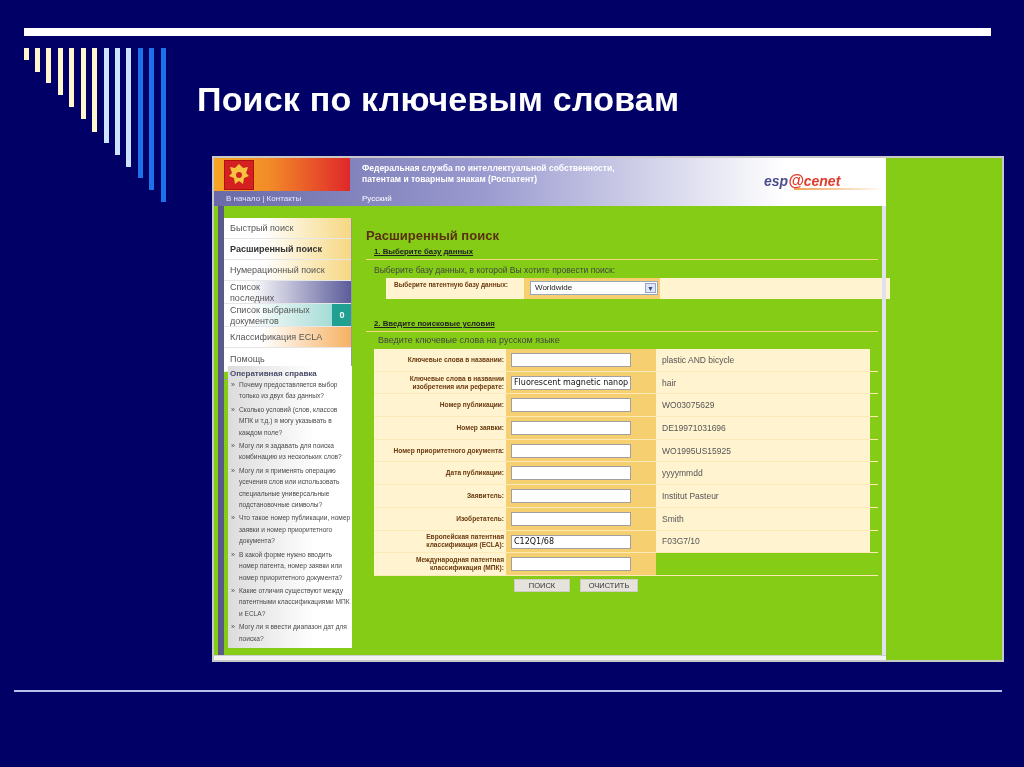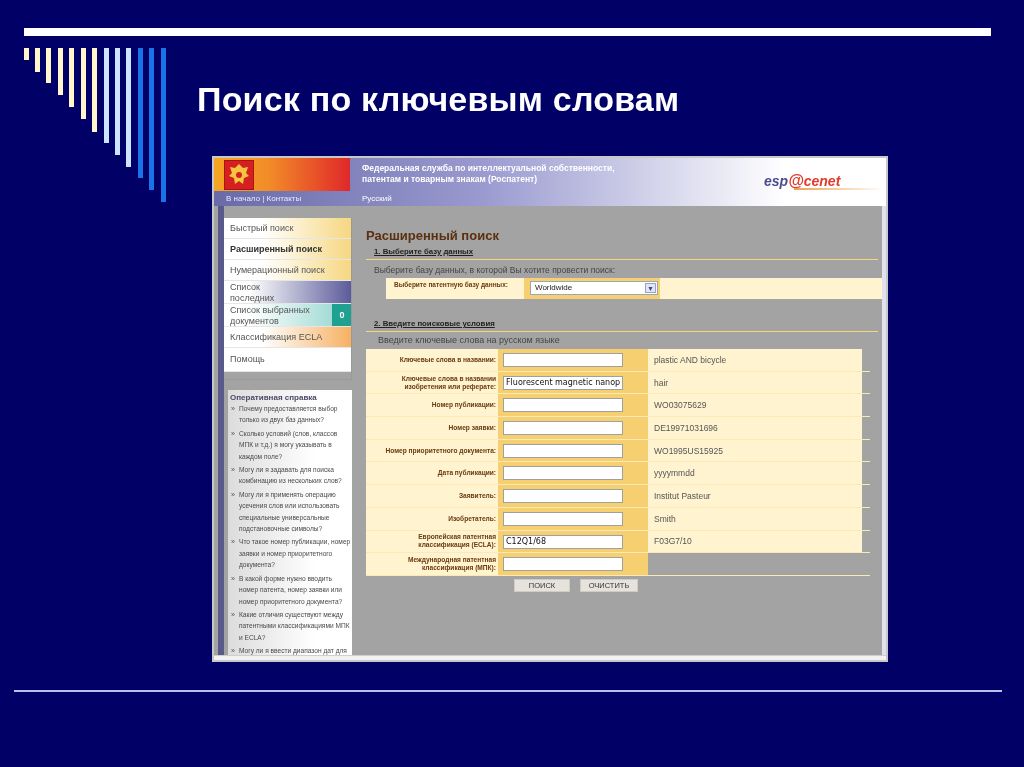--- a/index.html
+++ b/index.html
@@ -6,21 +6,21 @@
   html, body { width: 1024px; height: 767px; overflow: hidden; }
   body { background: #000066; position: relative; font-family: "Liberation Sans", sans-serif; }
 
   .top-rule { position: absolute; left: 24px; top: 28px; width: 967px; height: 8px; background: #ffffff; }
   .deco-bars { position: absolute; left: 24px; top: 48px; }
   .deco-bar { position: absolute; top: 0; width: 5px; }
   .bottom-rule { position: absolute; left: 14px; top: 690px; width: 494px; height: 2px; background: #b8c0ee; transform-origin: left; transform: scaleX(2); }
 
   .slide-title { position: absolute; left: 197px; top: 80px; font-size: 34px; font-weight: bold; color: #ffffff; letter-spacing: 0.2px; text-align: right; }
 
-  .screenshot { position: absolute; left: 212px; top: 156px; width: 676px; height: 506px; background: #a3a3a3; border: 2px solid #c8c8c8; overflow: hidden; }
+  .screenshot { position: absolute; left: 212px; top: 156px; width: 792px; height: 506px; background: #84cc16; border: 2px solid #c8c8c8; overflow: hidden; }
 
   .site-header { position: absolute; left: 0; top: 0; width: 672px; height: 48px; background: linear-gradient(90deg, #6a6aa8 0%, #9a9ad0 40%, #ffffff 85%); }
   .flag-block { position: absolute; left: 0; top: 0; width: 136px; height: 33px; background: linear-gradient(90deg, #f5a623 0%, #f28c28 40%, #e0282a 100%); }
   .emblem { position: absolute; left: 10px; top: 2px; width: 30px; height: 30px; background: #d42020; border: 1px solid #b01010; }
   .emblem svg { width: 28px; height: 28px; }
   .agency-name { position: absolute; left: 148px; top: 5px; font-size: 8.5px; font-weight: bold; color: #ffffff; line-height: 11px; }
   .logo { position: absolute; left: 550px; top: 14px; font-size: 14px; font-weight: bold; font-style: italic; color: #4b4b90; }
   .logo .at { color: #e23a2a; font-size: 16px; }
   .logo .net { color: #e23a2a; }
   .logo-swoosh { position: absolute; left: 580px; top: 30px; width: 90px; height: 2px; background: linear-gradient(90deg, #f0a050, rgba(240,160,80,0)); }
@@ -34,38 +34,38 @@
   .side-item { position: relative; height: 21px; border-bottom: 1px solid #e6e6e6; font-size: 9px; color: #555555; padding: 5px 0 0 6px; background: linear-gradient(90deg, #ffffff 30%, #f6d780 100%); }
   .side-item.active { font-weight: bold; color: #333333; }
   .side-item.two-line { height: 23px; padding-top: 1px; line-height: 11px; }
   .side-item.purple { background: linear-gradient(90deg, #ffffff 20%, #5a5a9a 100%); }
   .side-item.teal { background: linear-gradient(90deg, #ffffff 20%, #8fd3cc 100%); }
   .side-item.orange { background: linear-gradient(90deg, #ffffff 30%, #f6b060 100%); }
   .side-item.plain { background: #ffffff; }
   .side-badge { position: absolute; right: 0; top: 0; width: 20px; height: 22px; background: #20a090; color: #ffffff; font-size: 9px; font-weight: bold; text-align: center; padding-top: 6px; }
   .sidebar-border { position: absolute; left: 10px; top: 60px; width: 128px; height: 162px; border-right: 1px solid #999; border-bottom: 1px solid #999; pointer-events: none; }
 
-  .help-box { position: absolute; left: 14px; top: 232px; width: 124px; height: 282px; background: linear-gradient(90deg, #dcdcdc 0%, #ffffff 70%); }
+  .help-box { position: absolute; left: 14px; top: 208px; width: 124px; height: 282px; background: linear-gradient(90deg, #dcdcdc 0%, #ffffff 70%); }
   .help-title { font-size: 8px; font-weight: bold; color: #4a4a6a; padding: 3px 0 0 2px; height: 13px; }
   .help-item { position: relative; font-size: 6.6px; color: #4a4a4a; line-height: 11.4px; padding: 0 0 2px 11px; }
   .help-item .bullet { position: absolute; left: 3px; top: 0; font-size: 7px; color: #555; }
 
   .main { position: absolute; left: 152px; top: 62px; width: 512px; }
   .main-title { font-size: 13px; font-weight: bold; color: #5a3010; height: 22px; padding-top: 8px; }
   .section-head { font-size: 7.8px; font-weight: bold; color: #222; padding: 5px 0 3px 8px; border-bottom: 1px solid #f6d780; text-decoration: underline; }
   .db-intro { font-size: 8.5px; color: #444; padding: 5px 0 3px 8px; }
   .db-row { position: relative; height: 21px; margin-left: 20px; width: 504px; background: #fff3d0; }
   .db-label { position: absolute; left: 8px; top: 3px; font-size: 6.5px; font-weight: bold; color: #6a3a10; }
   .db-select-wrap { position: absolute; left: 138px; top: 0; width: 136px; height: 21px; background: #f6d070; }
   .db-select { position: absolute; left: 6px; top: 3px; width: 128px; height: 14px; background: #fff; border: 1px solid #9aa6bf; font-size: 8px; color: #222; padding: 1px 0 0 4px; }
   .db-arrow { position: absolute; right: 1px; top: 1px; width: 11px; height: 10px; background: #dfe6f6; border: 1px solid #9aa6bf; font-size: 7px; color: #3a4a8a; text-align: center; line-height: 9px; }
 
   .spacer { height: 15px; }
   .kw-intro { font-size: 9px; color: #444; padding: 3px 0 4px 12px; }
-  .kw-table { width: 504px; }
+  .kw-table { margin-left: 8px; width: 504px; }
   .kw-row { position: relative; height: 22.7px; border-bottom: 1px solid #fbe9b6; }
   .kw-label { position: absolute; left: 0; top: 0; width: 132px; height: 100%; background: #fff3d0; font-size: 6.6px; font-weight: bold; color: #6a3a10; text-align: right; padding-right: 2px; display: flex; align-items: center; justify-content: flex-end; line-height: 8px; }
   .kw-input-cell { position: absolute; left: 132px; top: 0; width: 150px; height: 100%; background: #f6d070; }
   .kw-input { position: absolute; left: 5px; top: 4px; width: 120px; height: 14px; background: #ffffff; border: 1px solid #a0a0a0; font-size: 8px; color: #111; padding: 1px 0 0 2px; font-family: "DejaVu Sans", sans-serif; overflow: hidden; white-space: nowrap; }
   .kw-example { position: absolute; left: 282px; top: 0; width: 214px; height: 100%; background: #fff3d0; font-size: 8.5px; color: #555; padding: 0 0 0 6px; display: flex; align-items: center; }
   .form-buttons { position: relative; height: 20px; margin-left: 8px; }
   .btn { position: absolute; top: 3px; height: 13px; background: #e6e2dc; border: 1px solid #d0ccc4; font-size: 7.5px; font-weight: normal; color: #333; text-align: center; line-height: 12px; }
 
   .status-strip { position: absolute; left: 0; top: 497px; width: 672px; height: 7px; background: #f2f2f2; border-top: 1px solid #cfcfcf; }
   .right-scroll { position: absolute; left: 668px; top: 48px; width: 4px; height: 450px; background: #e0e0ee; }

